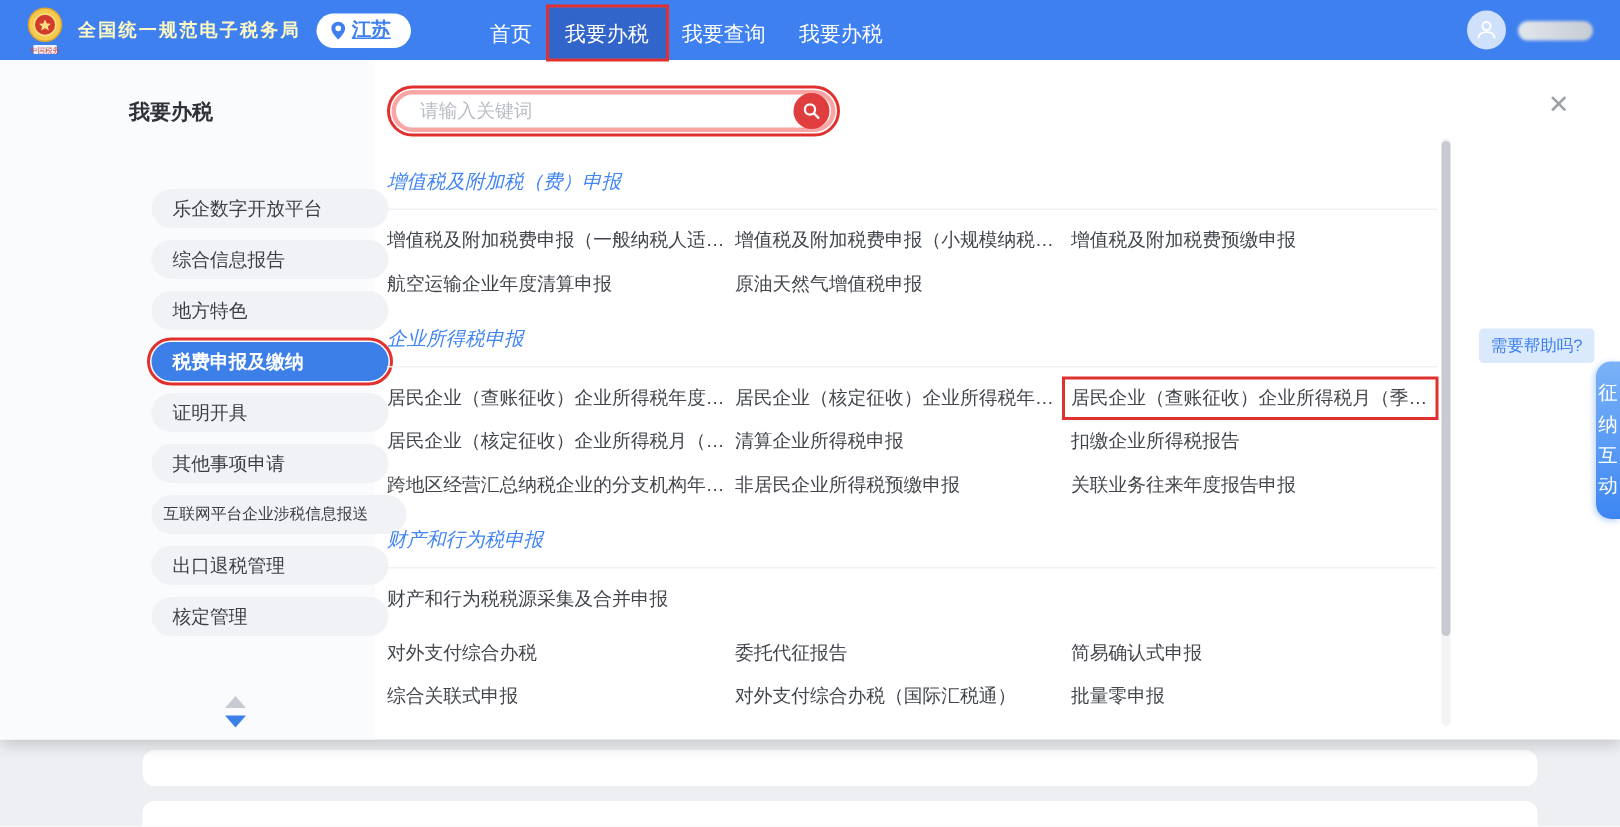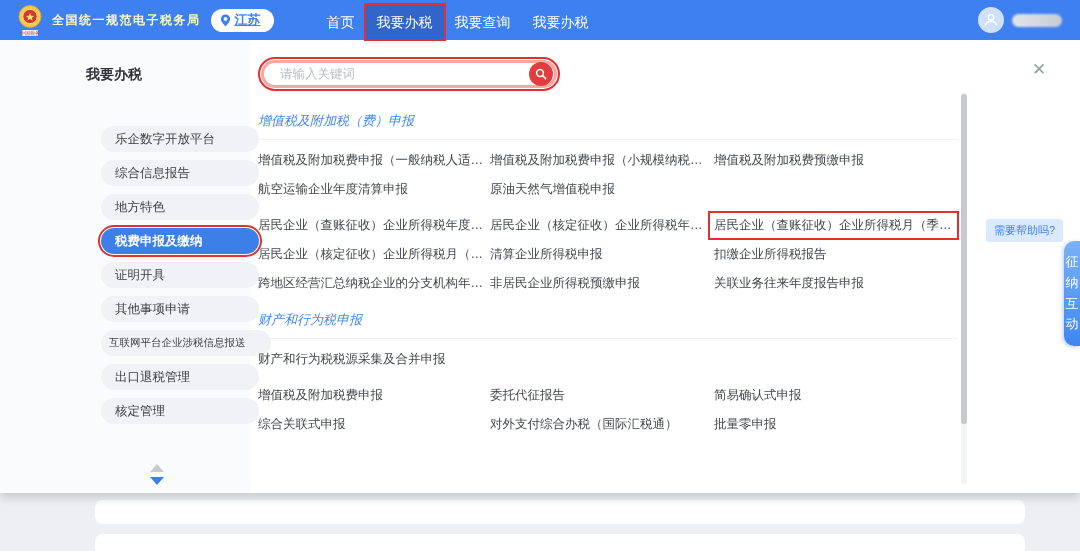--- a/index.html
+++ b/index.html
@@ -164,41 +164,42 @@
             <div class="section-title">增值税及附加税（费）申报</div>
             <div class="grid">
               <div class="link">增值税及附加税费申报（一般纳税人适用）</div>
               <div class="link">增值税及附加税费申报（小规模纳税人）</div>
               <div class="link">增值税及附加税费预缴申报</div>
               <div class="link">航空运输企业年度清算申报</div>
               <div class="link">原油天然气增值税申报</div>
             </div>
           </section>
           <section class="section">
+            <div class="section-title">企业所得税申报</div>
             <div class="grid">
               <div class="link">居民企业（查账征收）企业所得税年度申报</div>
               <div class="link">居民企业（核定征收）企业所得税年度申报</div>
               <div class="link annotated">居民企业（查账征收）企业所得税月（季）度...</div>
               <div class="link">居民企业（核定征收）企业所得税月（季）度...</div>
               <div class="link">清算企业所得税申报</div>
               <div class="link">扣缴企业所得税报告</div>
               <div class="link">跨地区经营汇总纳税企业的分支机构年度纳税...</div>
               <div class="link">非居民企业所得税预缴申报</div>
               <div class="link">关联业务往来年度报告申报</div>
             </div>
           </section>
           <section class="section">
             <div class="section-title">财产和行为税申报</div>
             <div class="grid">
               <div class="link">财产和行为税税源采集及合并申报</div>
             </div>
           </section>
           <section class="section">
             <div class="grid">
-              <div class="link">增值税及附加税费申报</div>
+              <div class="link">对外支付综合办税</div>
               <div class="link">委托代征报告</div>
               <div class="link">简易确认式申报</div>
               <div class="link">综合关联式申报</div>
               <div class="link">对外支付综合办税（国际汇税通）</div>
               <div class="link">批量零申报</div>
             </div>
           </section>
         </div>
     </div>
 

